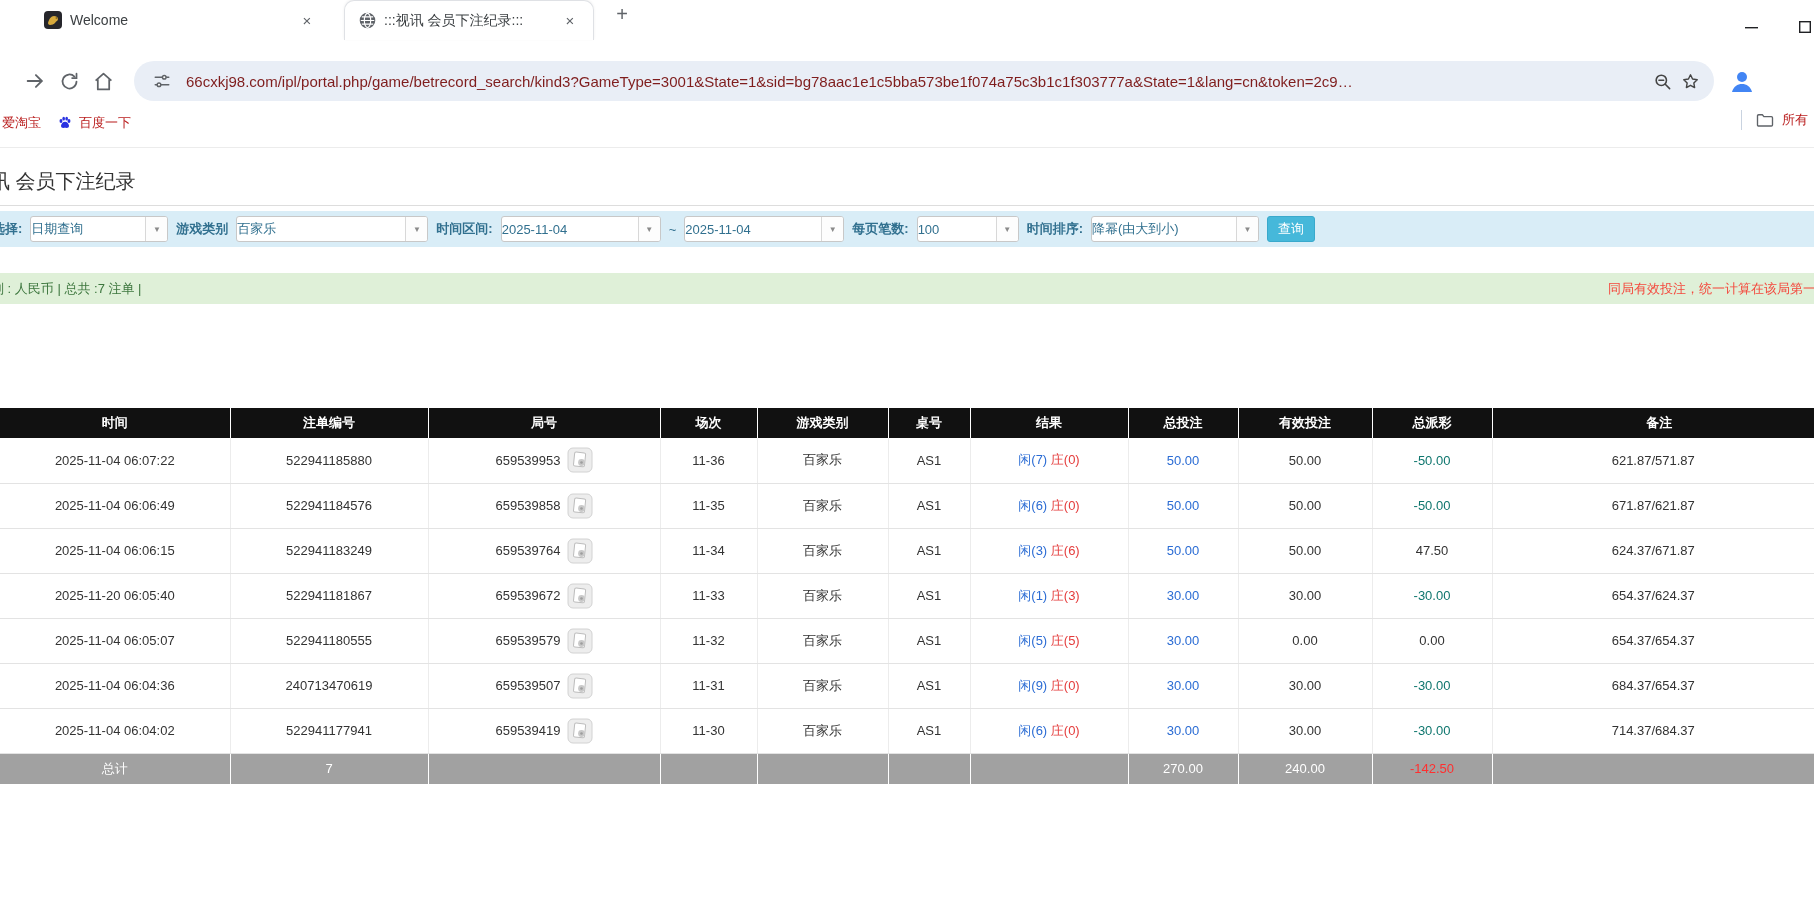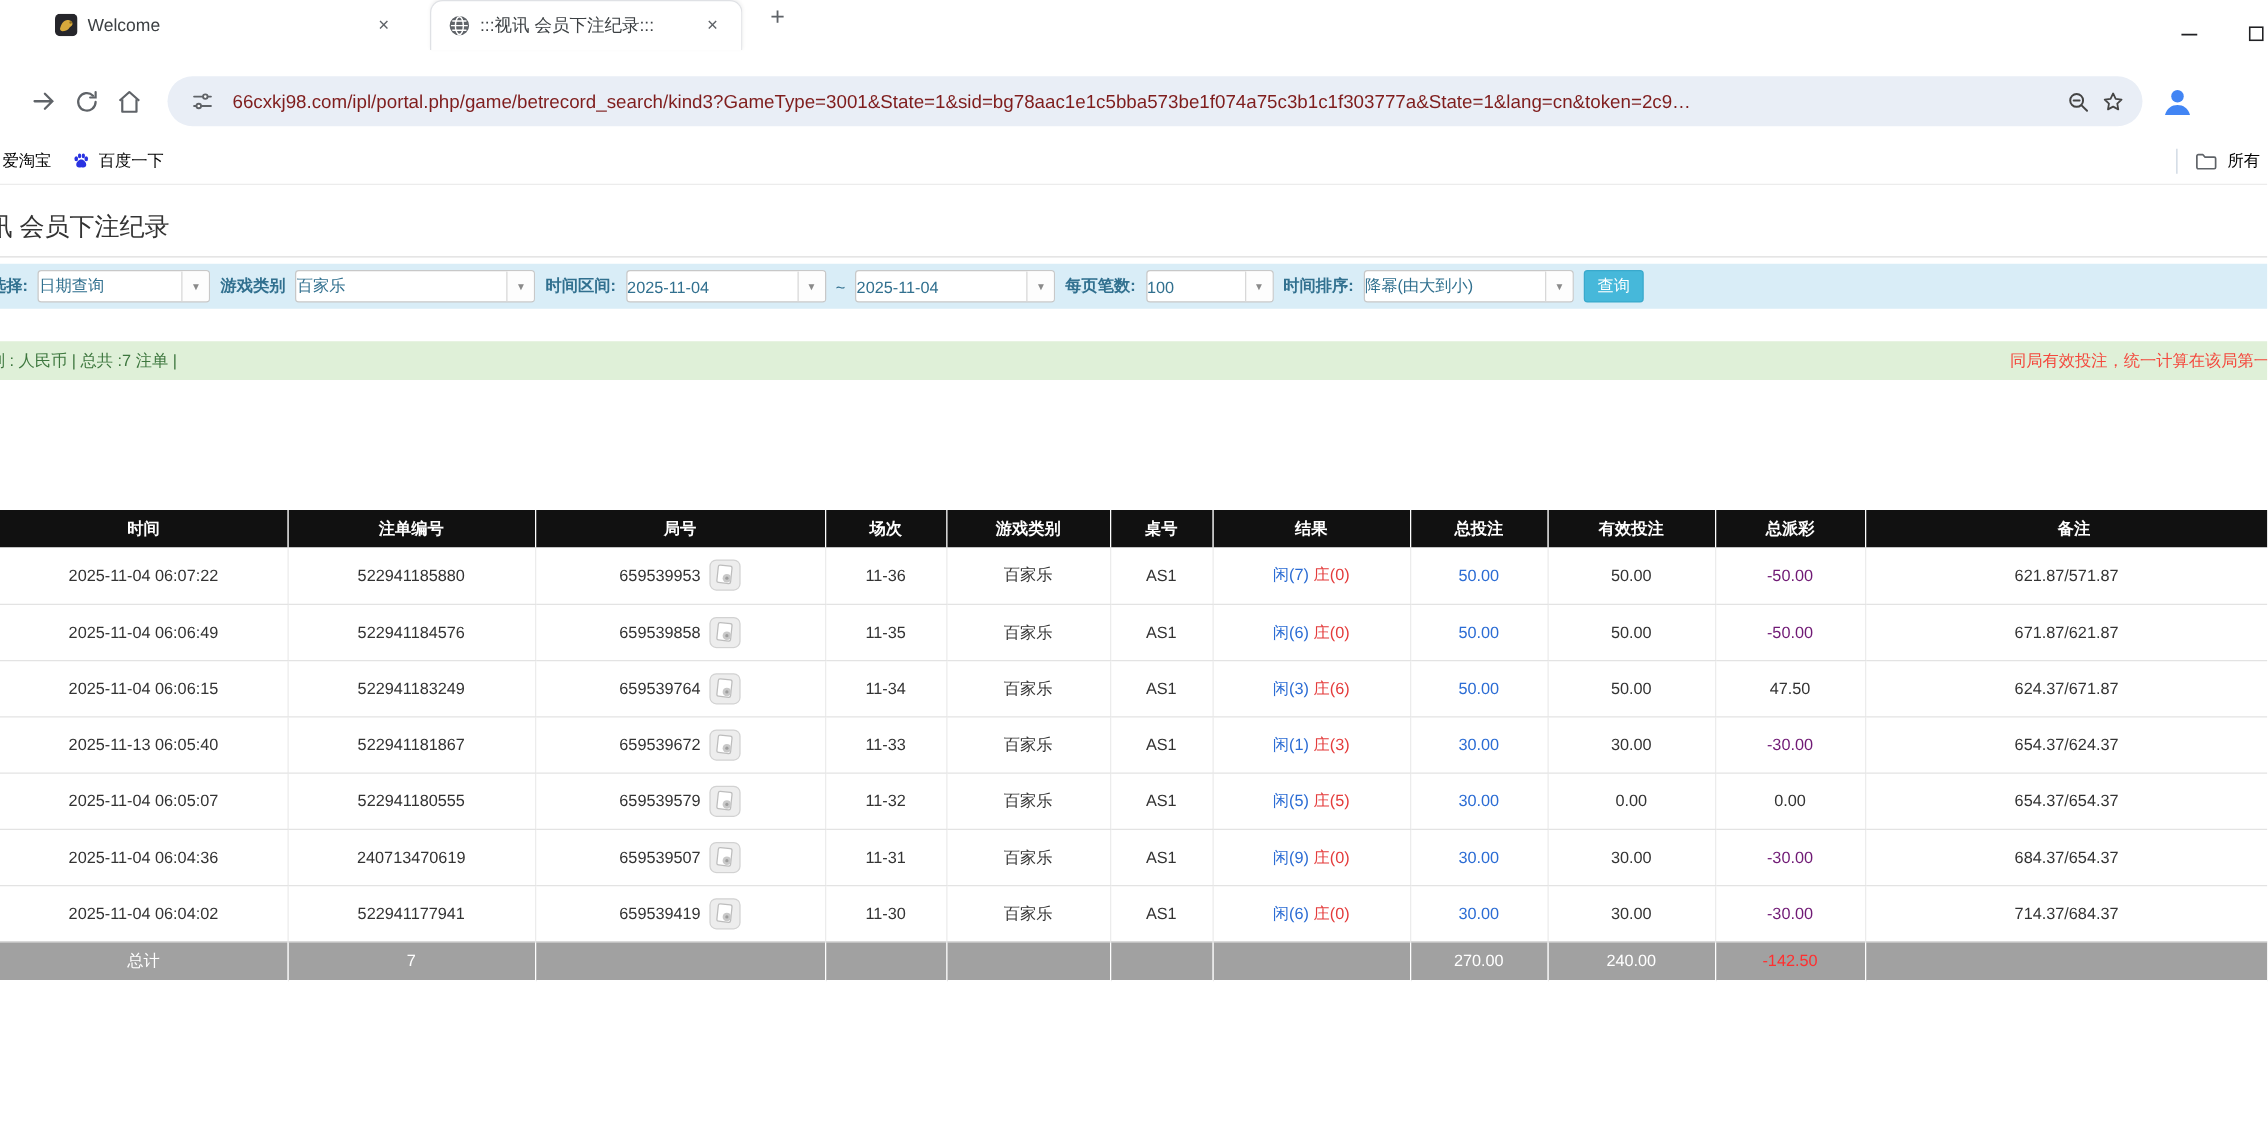--- a/index.html
+++ b/index.html
@@ -21,21 +21,21 @@
 
   
   .toolbar { height:58px; display:flex; align-items:center; padding:0 10px 0 18px; background:#fff; }
   .navicon { width:34px; height:34px; display:flex; align-items:center; justify-content:center; color:#5f6368; flex:0 0 auto; }
   .urlpill { flex:0 0 auto; width:1580px; height:40px; margin-left:14px; background:#e9eef6; border-radius:20px; display:flex; align-items:center; padding:0 10px 0 14px; }
   .urltext { flex:1; font-size:15px; color:#7f1d1d; white-space:nowrap; overflow:hidden; margin-left:10px; }
   .pillicon { width:28px; height:28px; display:flex; align-items:center; justify-content:center; color:#5f6368; flex:0 0 auto; }
   .avatar { width:28px; height:28px; margin-left:14px; flex:0 0 auto; }
 
   
-  .bookmarks { height:38px; display:flex; align-items:center; font-size:13px; color:#000000; border-bottom:1px solid #ececec; position:relative; }
+  .bookmarks { height:38px; display:flex; align-items:flex-start; font-size:13px; color:#b91c1c; border-bottom:1px solid #ececec; position:relative; }
   .bm { display:flex; align-items:center; gap:6px; padding:0 8px; height:26px; border-radius:13px; }
   .bm-first { margin-left:-6px; }
   .bm-right { position:absolute; right:6px; display:flex; align-items:center; gap:8px; }
   .bm-sep { width:1px; height:20px; background:#c9d3e0; margin-right:6px; }
   .bm-folder-label { white-space:nowrap; width:26px; overflow:hidden; }
 
   
   .content { background:#fff; }
   .page-title-wrap { padding:20px 0 10px; border-bottom:1px solid #ddd; overflow:hidden; }
   .page-title { font-size:20px; font-weight:400; color:#333; margin-left:-30px; white-space:nowrap; }
@@ -55,21 +55,21 @@
 
   
   table.bets { margin-top:104px; width:1814px; border-collapse:collapse; table-layout:fixed; font-size:13px; }
   table.bets thead th { background:#111; color:#fff; font-weight:bold; height:30px; text-align:center; border-right:1px solid #fff; }
   table.bets thead th:last-child { border-right:none;padding-left:12px; }
   table.bets tbody td { height:45px; text-align:center; color:#333; border-bottom:1px solid #e3e3e3; border-right:1px solid #ececec; background:#fff; }
   table.bets tbody td:last-child { border-right:none; }
   .betlink { color:#2b6cd4; text-decoration:none; cursor:pointer; }
   .xian { color:#2b6cd4; }
   .zhuang { color:#e43b3b; }
-  td.payout.neg { color:#701a75; }
+  td.payout.neg { color:#0f766e; }
   .round-wrap { display:inline-flex; align-items:center; gap:6px; justify-content:center; }
   .replay-icon { display:inline-flex; cursor:pointer; }
 
   table.bets tr.sum-row td { background:#a1a1a1; color:#fff; height:32px; text-align:center; border-right:1px solid #fff; border-bottom:2px solid #fff; font-size:13px; }
   table.bets tr.sum-row td:last-child { border-right:none; }
   table.bets tr.sum-row td.payout { color:#ff2f2f; }
 
   svg { display:block; }
 </style>
 </head>
@@ -345,21 +345,21 @@
       <span class="xian">闲(3)</span>
       <span class="zhuang">庄(6)</span>
     </td>
     <td><a class="betlink">50.00</a></td>
     <td>50.00</td>
     <td class="payout">47.50</td>
     <td>624.37/671.87</td>
   </tr>
 
   <tr class="data-row">
-    <td>2025-11-13 06:05:40</td>
+    <td>2025-11-20 06:05:40</td>
     <td>522941181867</td>
     <td>
       <span class="round-wrap">
         <span>659539672</span>
         <span class="replay-icon">
           <svg width="26" height="26" viewBox="0 0 26 26">
                     <rect x="1" y="1" width="24" height="24" rx="5" fill="#ededed" stroke="#d2d2d2"></rect>
                     <rect x="7" y="5.5" width="11" height="14" rx="1.5" fill="#fff" stroke="#bdbdbd" transform="rotate(6 13 13)"></rect>
                     <circle cx="14.5" cy="15.5" r="3.4" fill="#c9c9c9"></circle>
                     <circle cx="14.5" cy="15.5" r="1.3" fill="#9d9d9d"></circle>

